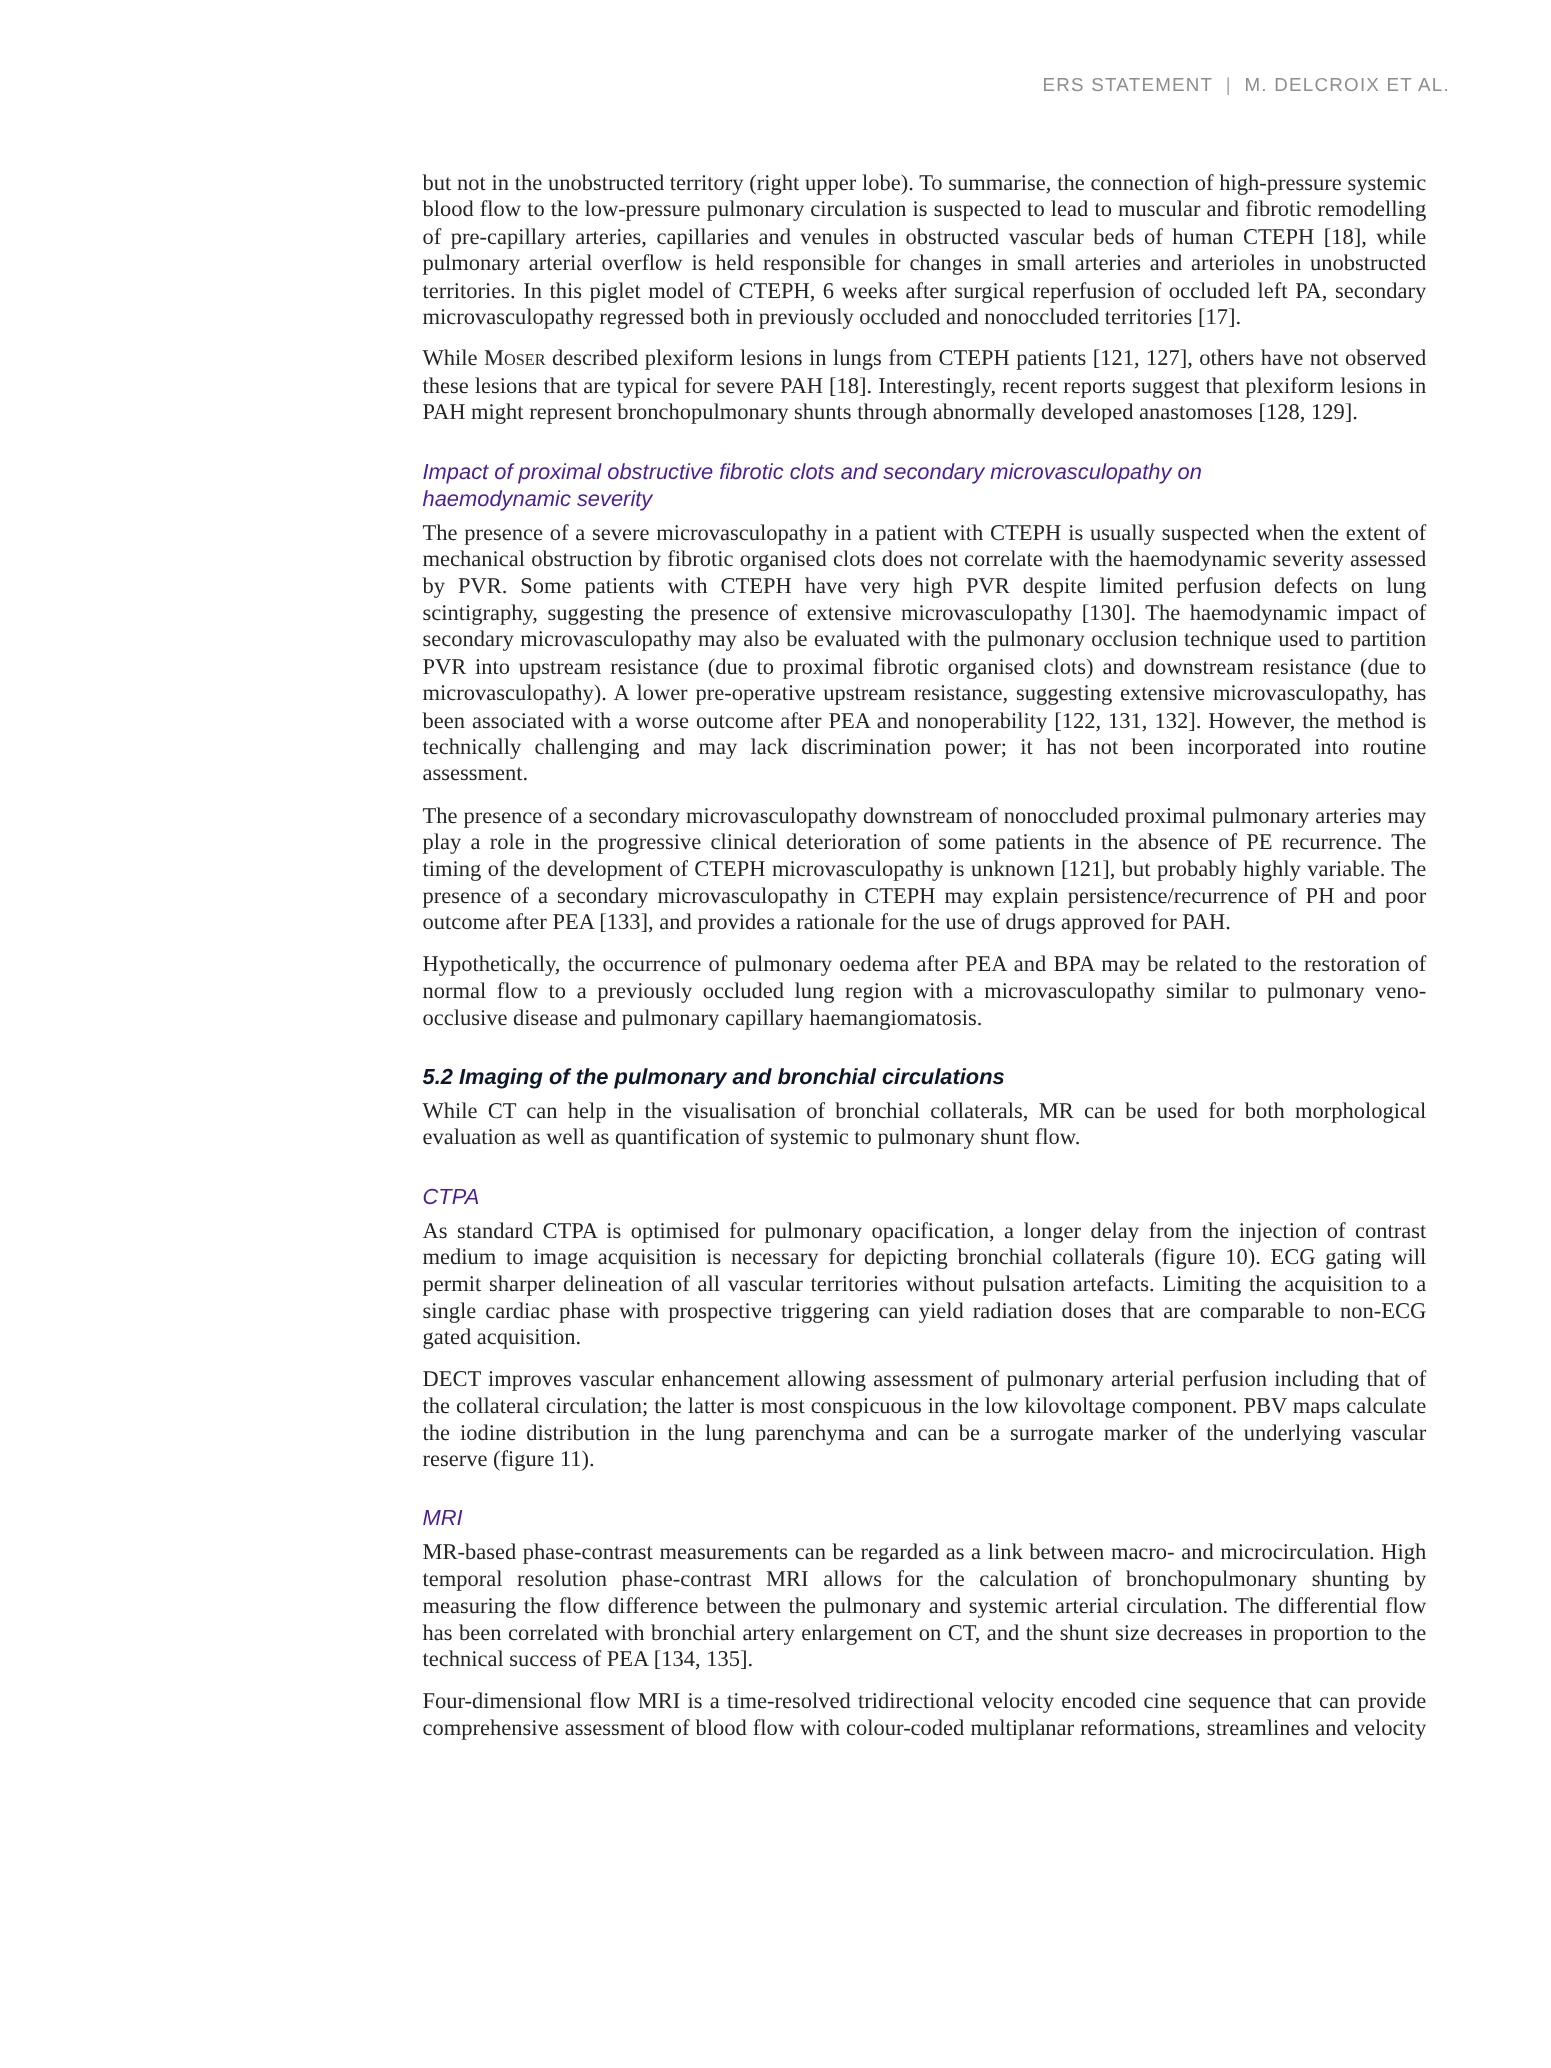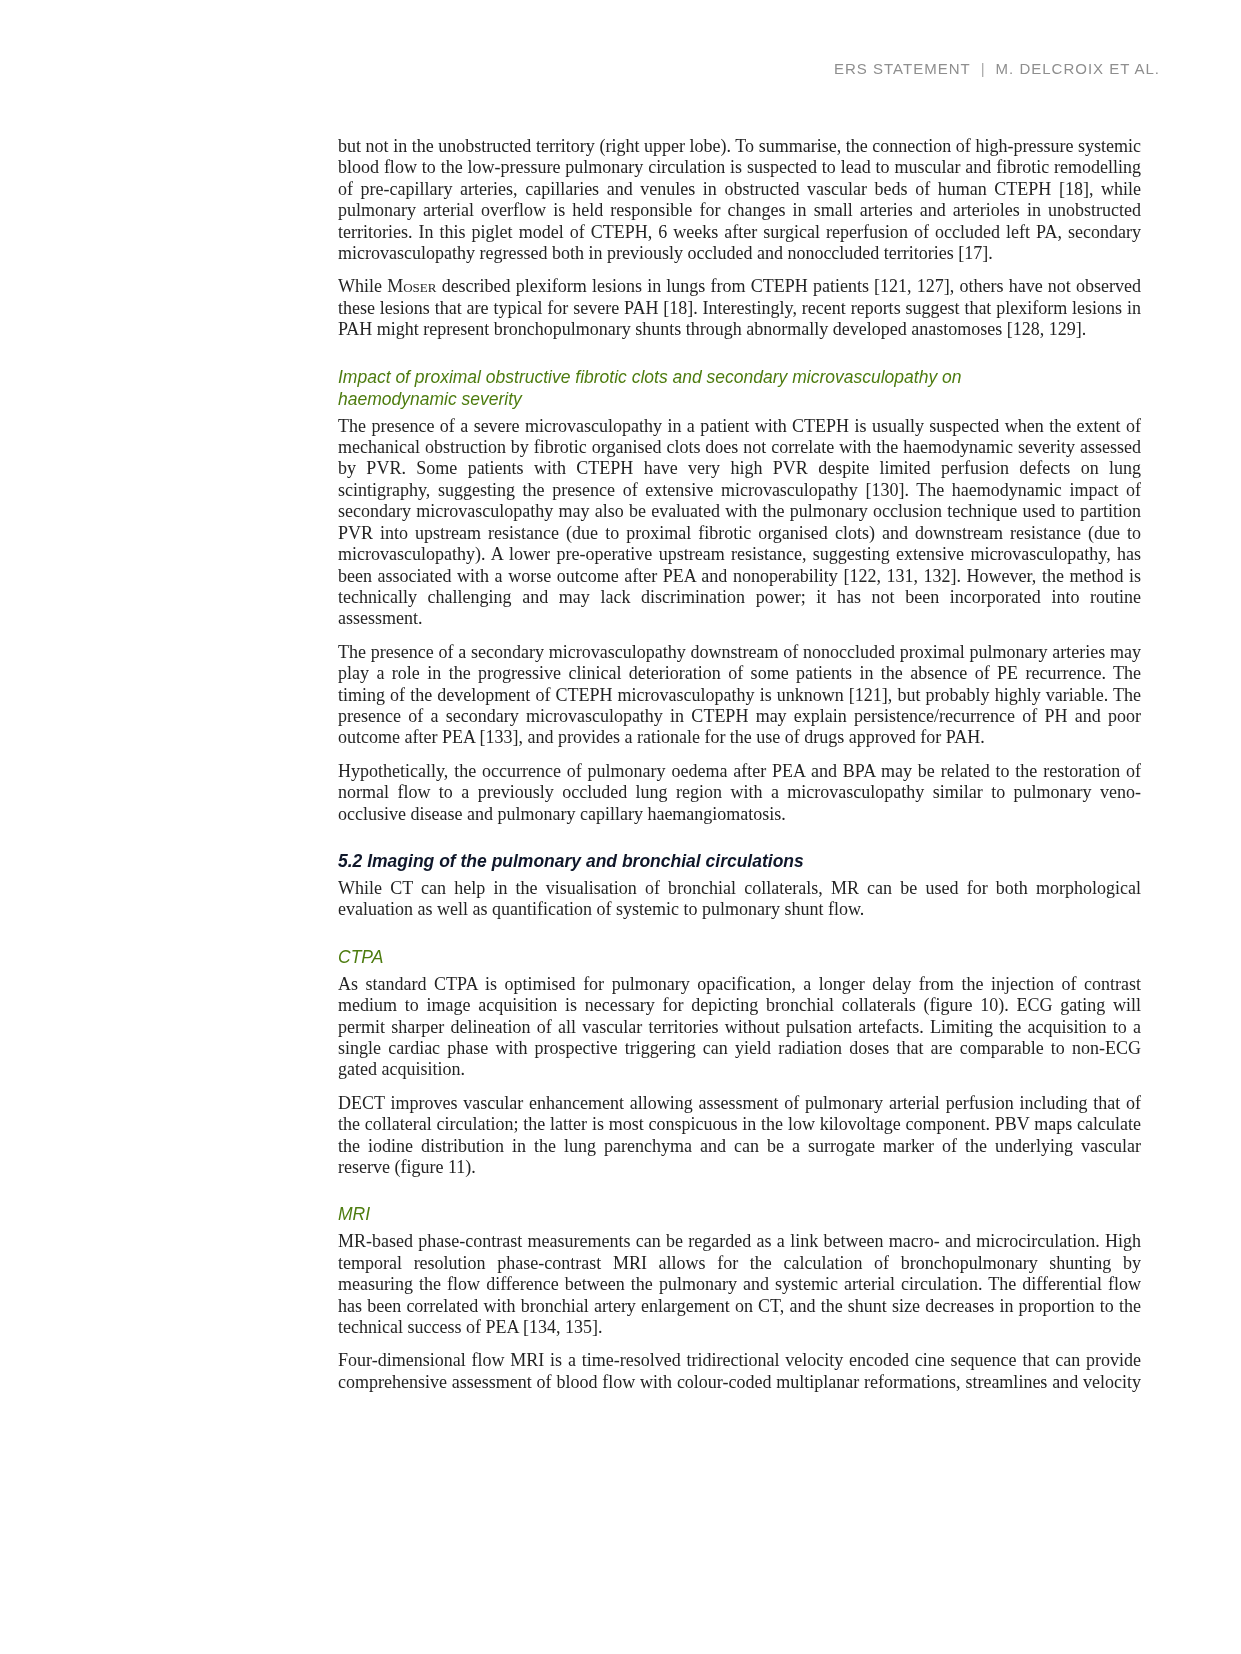--- a/index.html
+++ b/index.html
@@ -49,21 +49,21 @@
   }
   .smallcaps {
     font-variant: small-caps;
   }
   h2.sec, h3.sec {
     font-family: "Liberation Sans", sans-serif;
     font-size: 17.5px;
     line-height: 22px;
     font-style: italic;
     font-weight: 400;
-    color: #4d7c0f;
+    color: #4c1d95;
     margin: 25px 0 6px 0;
     text-align: left;
   }
   h2.sec {
     font-weight: 700;
     color: #0f172a;
   }
   h3.wrap2 {
     max-width: 745px;
   }

